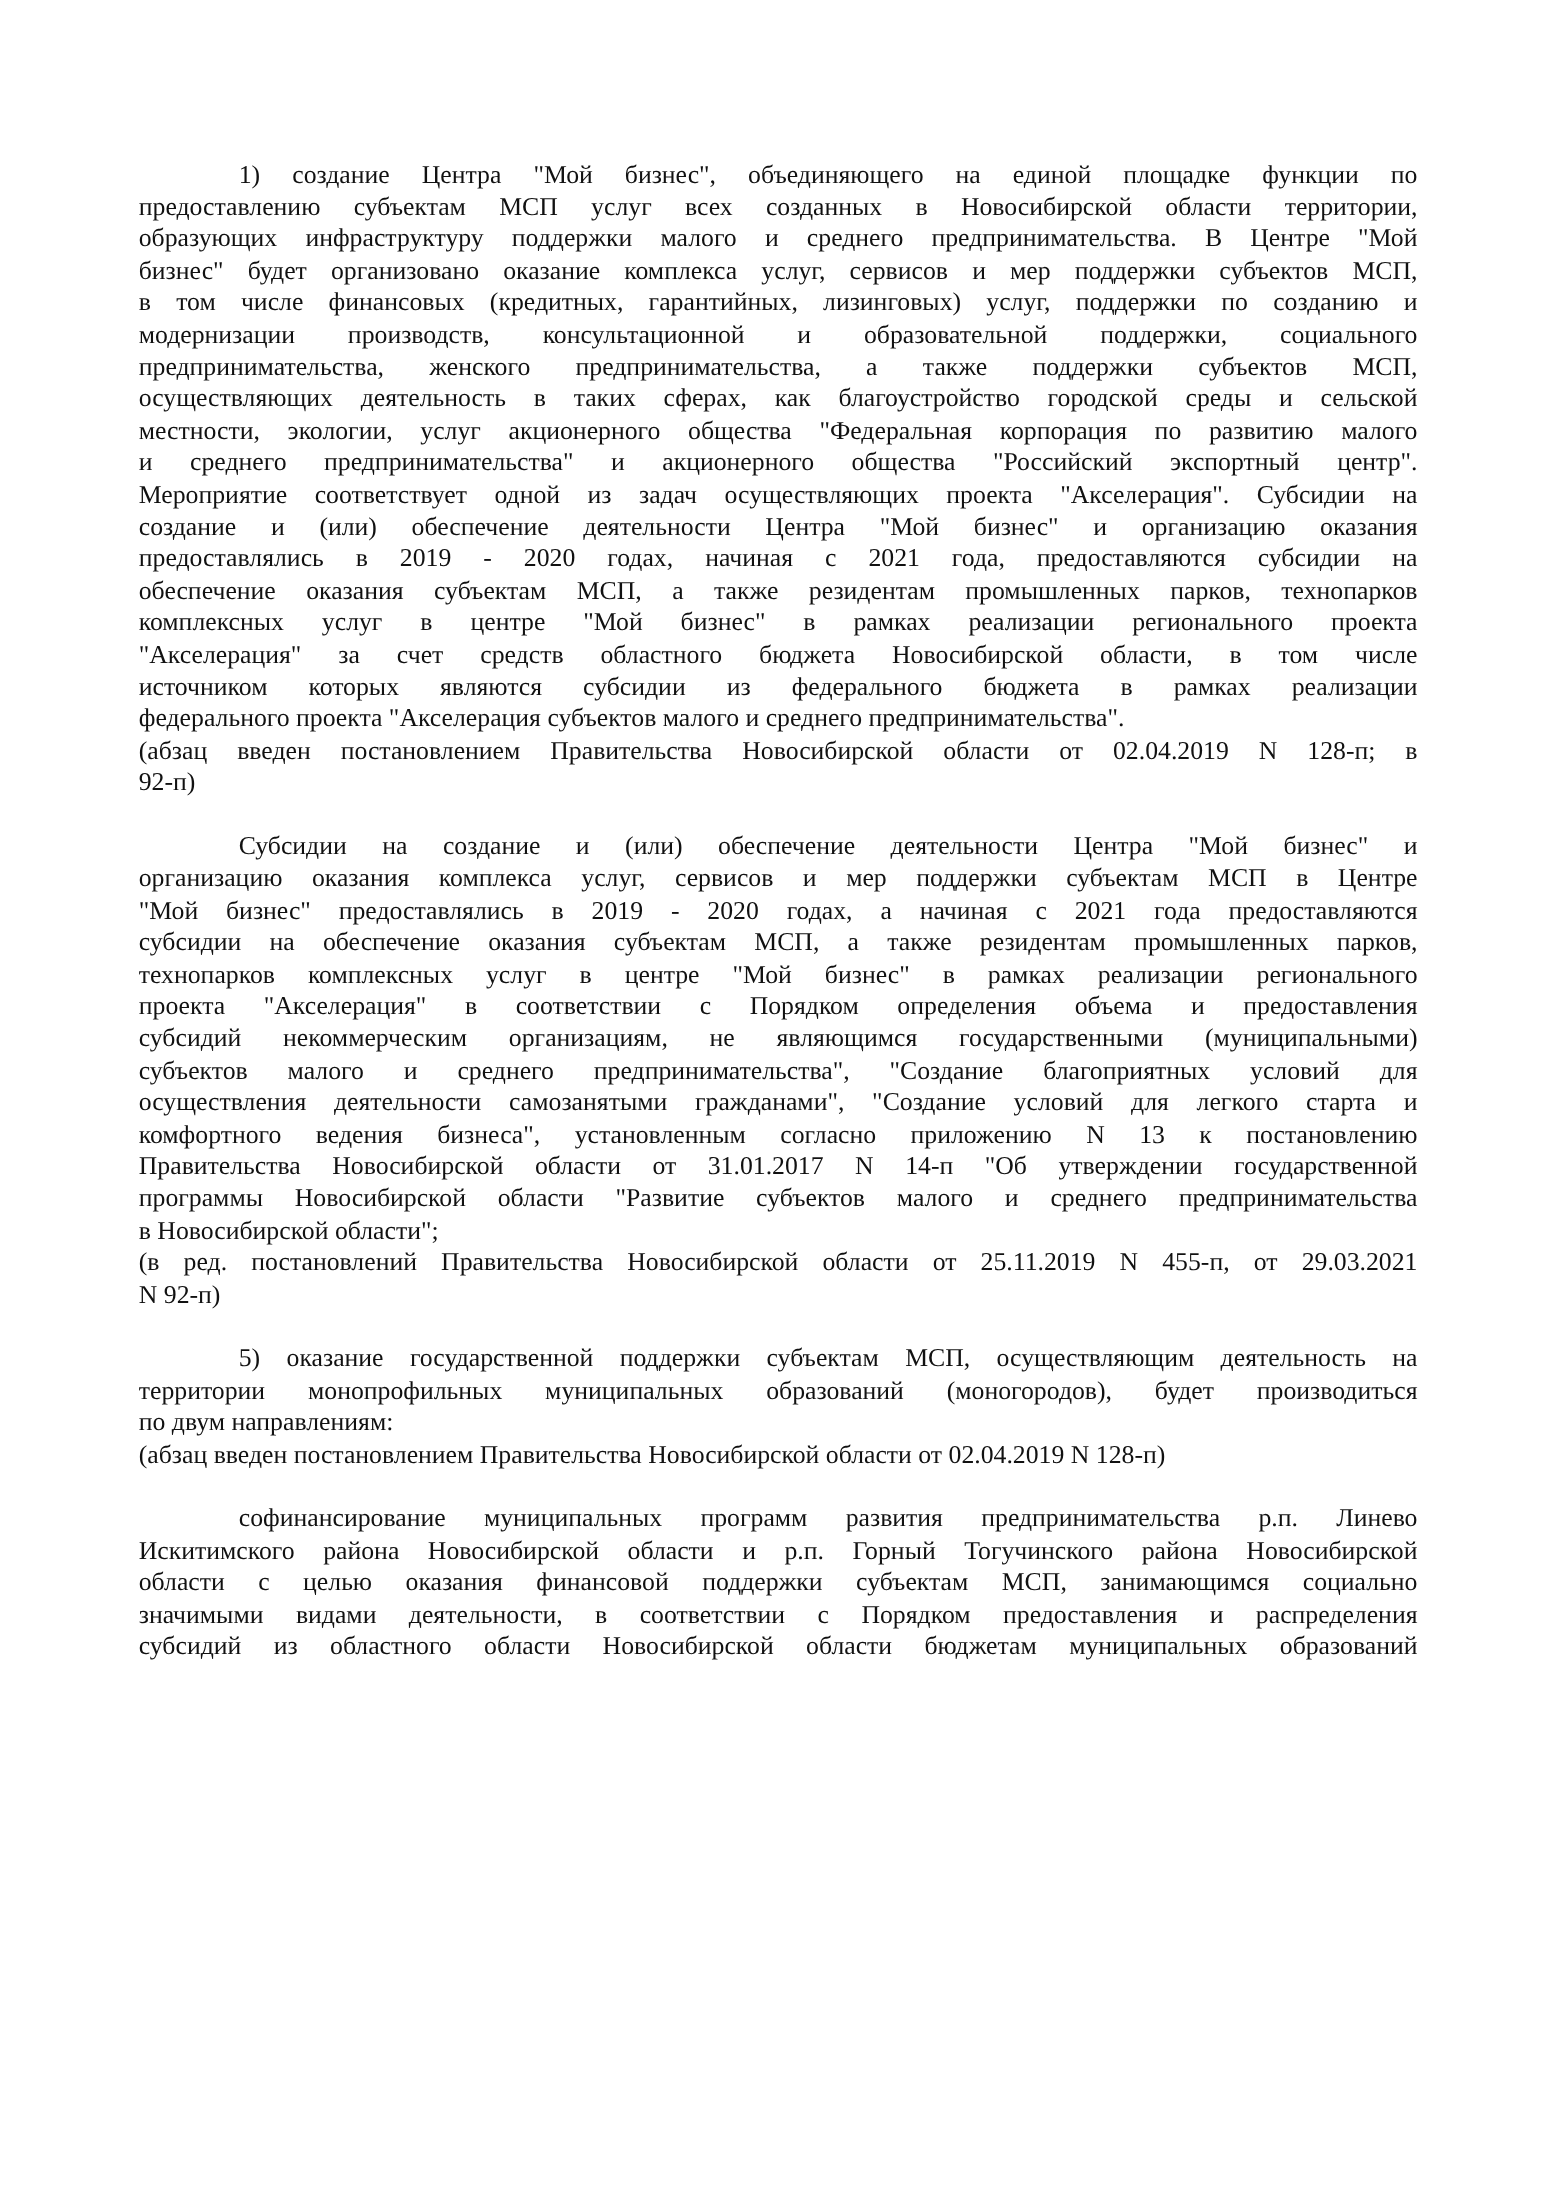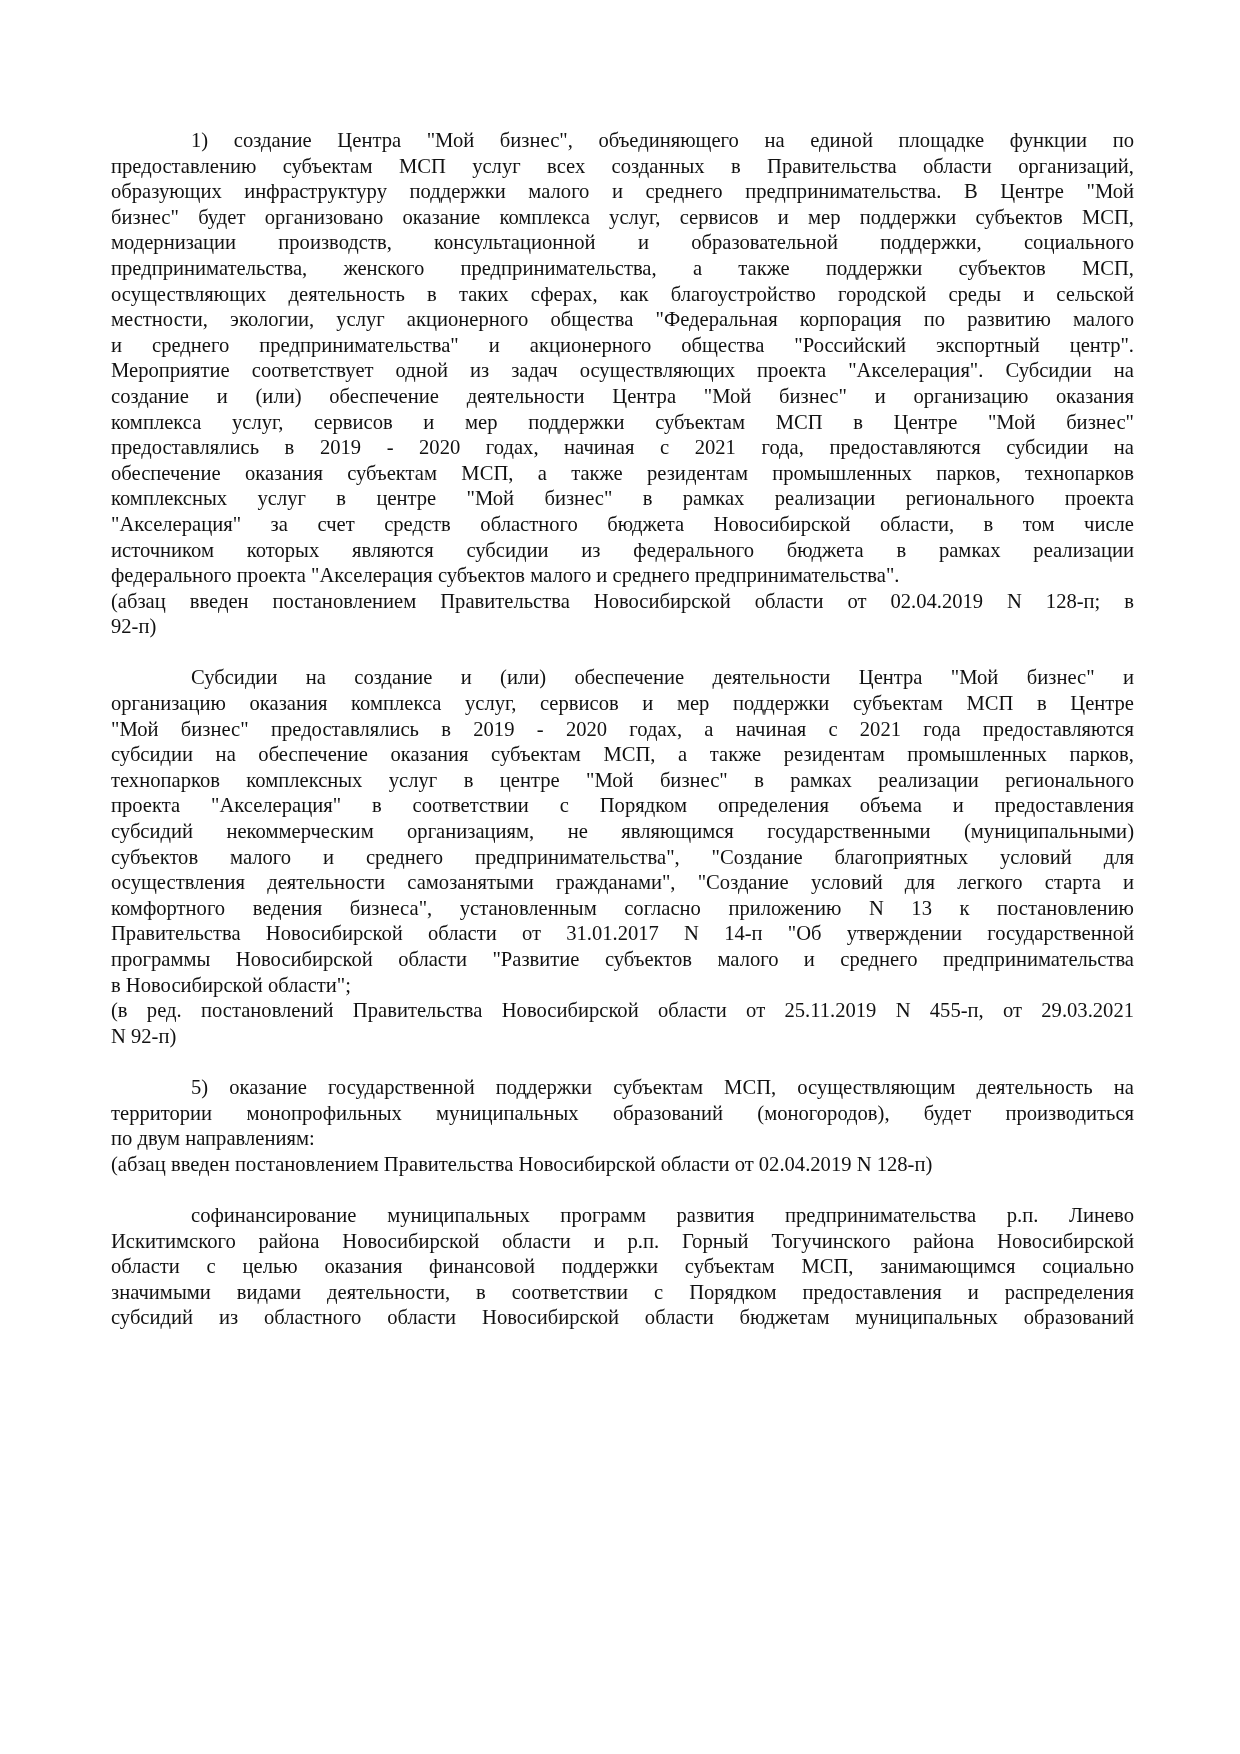--- a/index.html
+++ b/index.html
@@ -46,31 +46,31 @@
       display: block;
     }
   </style>
 </head>
 <body>
 
 <div class="page">
 
   <div class="para">
     <span class="line indent">1) создание Центра "Мой бизнес", объединяющего на единой площадке функции по</span>
-    <span class="line">предоставлению субъектам МСП услуг всех созданных в Правительства области организаций,</span>
+    <span class="line">предоставлению субъектам МСП услуг всех созданных в Новосибирской области территории,</span>
     <span class="line">образующих инфраструктуру поддержки малого и среднего предпринимательства. В Центре "Мой</span>
     <span class="line">бизнес" будет организовано оказание комплекса услуг, сервисов и мер поддержки субъектов МСП,</span>
+    <span class="line">в том числе финансовых (кредитных, гарантийных, лизинговых) услуг, поддержки по созданию и</span>
     <span class="line">модернизации производств, консультационной и образовательной поддержки, социального</span>
     <span class="line">предпринимательства, женского предпринимательства, а также поддержки субъектов МСП,</span>
     <span class="line">осуществляющих деятельность в таких сферах, как благоустройство городской среды и сельской</span>
     <span class="line">местности, экологии, услуг акционерного общества "Федеральная корпорация по развитию малого</span>
     <span class="line">и среднего предпринимательства" и акционерного общества "Российский экспортный центр".</span>
     <span class="line">Мероприятие соответствует одной из задач осуществляющих проекта "Акселерация". Субсидии на</span>
     <span class="line">создание и (или) обеспечение деятельности Центра "Мой бизнес" и организацию оказания</span>
-    <span class="line">комплекса услуг, сервисов и мер поддержки субъектам МСП в Центре "Мой бизнес"</span>
     <span class="line">предоставлялись в 2019 - 2020 годах, начиная с 2021 года, предоставляются субсидии на</span>
     <span class="line">обеспечение оказания субъектам МСП, а также резидентам промышленных парков, технопарков</span>
     <span class="line">комплексных услуг в центре "Мой бизнес" в рамках реализации регионального проекта</span>
     <span class="line">"Акселерация" за счет средств областного бюджета Новосибирской области, в том числе</span>
     <span class="line">источником которых являются субсидии из федерального бюджета в рамках реализации</span>
     <span class="line last">федерального проекта "Акселерация субъектов малого и среднего предпринимательства".</span>
   </div>
 
   <div class="para">
     <span class="line">(абзац введен постановлением Правительства Новосибирской области от 02.04.2019 N 128-п; в</span>

